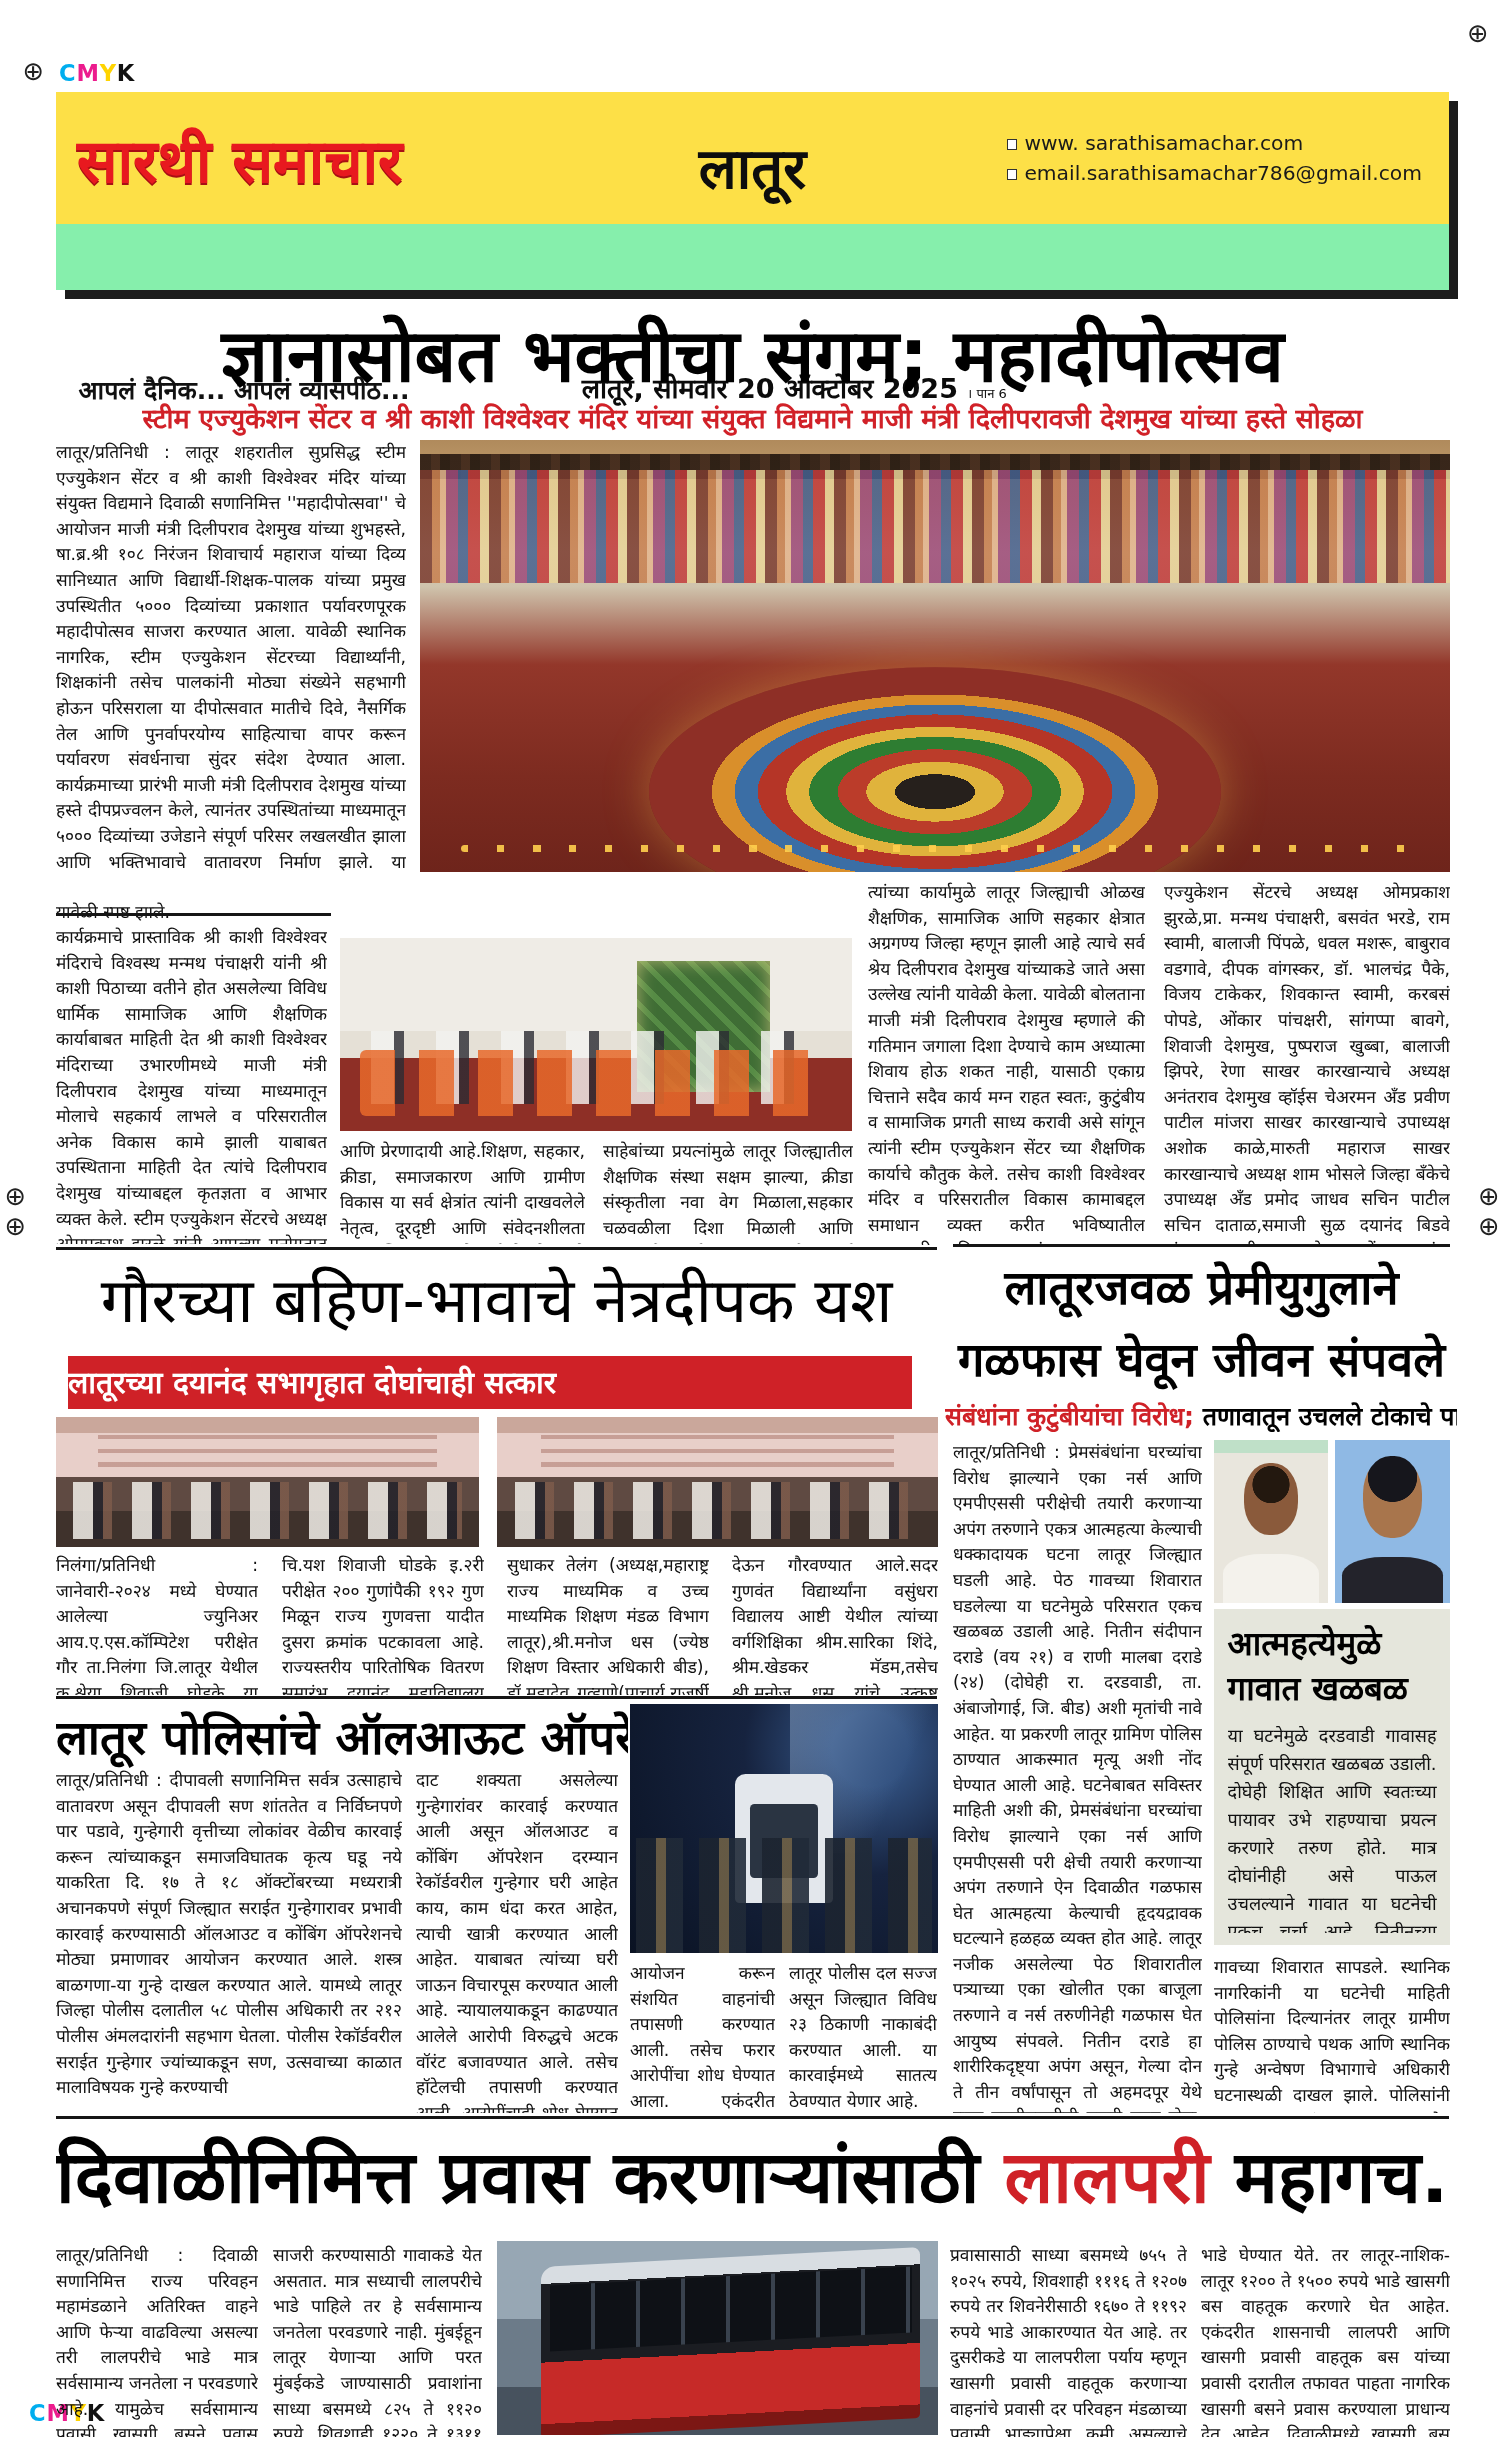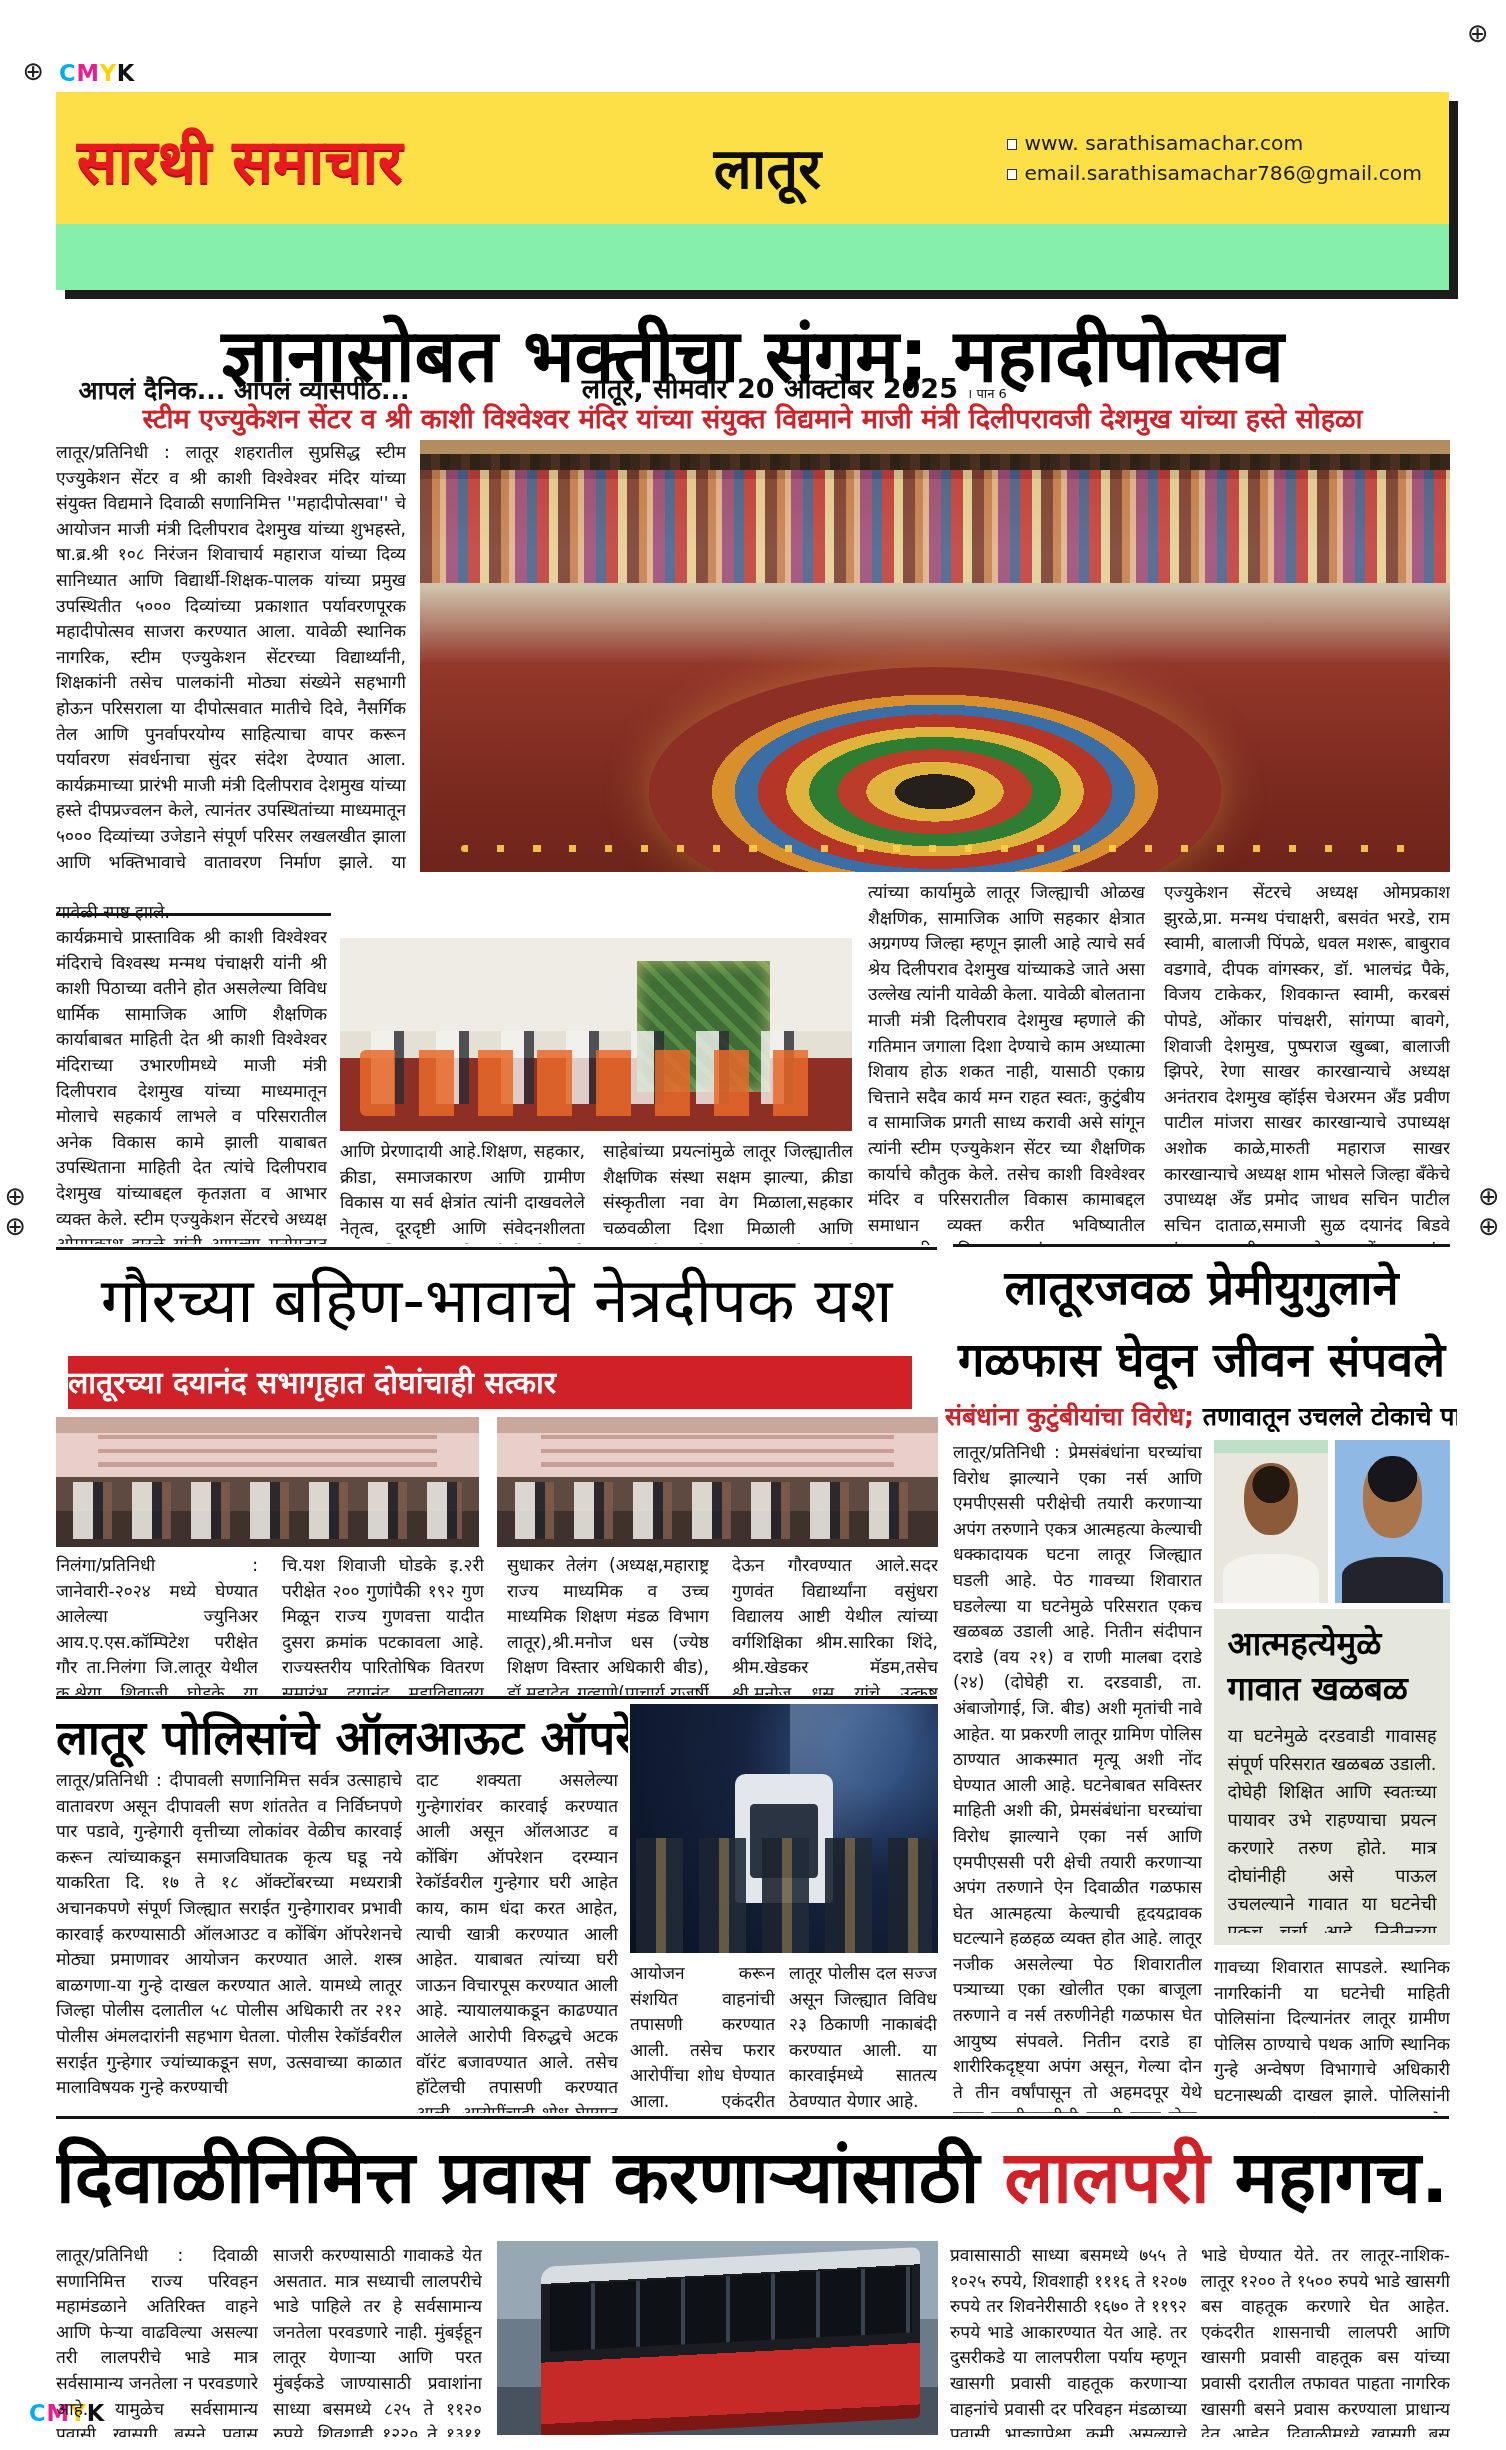--- a/index.html
+++ b/index.html
@@ -10,21 +10,21 @@
   .rule{background:#151515;height:3px;}
   .reg{font-size:25.6px;color:#222;line-height:1;}
   .cmyk span{font-size:22.6px;font-weight:bold;letter-spacing:0.8px;}
   .cmyk .c{color:#00aeef}.cmyk .m{color:#ec1c8d}.cmyk .y{color:#ffd400}.cmyk .k{color:#111}
   
   #masthead{left:56px;top:92px;width:1393px;height:198px;box-shadow:9px 9px 0 #1c1c1c;}
   #masthead-top{position:absolute;left:0;top:0;width:100%;height:132px;background:#fde047;}
   #masthead-band{position:absolute;left:0;top:132px;width:100%;height:66px;background:#86efac;}
   #paper-title{position:absolute;left:21px;top:25.6px;font-size:60px;font-weight:bold;color:#e8191f;
                white-space:nowrap;text-shadow:0 1.5px 0 #a80f14;}
-  #edition{position:absolute;left:50%;transform:translateX(-50%);top:36px;font-size:56px;font-weight:bold;color:#0d0d0d;margin-left:15px;}
+  #edition{position:absolute;left:50%;transform:translateX(-50%);top:36px;font-size:56px;font-weight:bold;color:#0d0d0d;}
   #contacts{position:absolute;right:27px;top:36px;font-size:20.3px;color:#1a1a1a;line-height:30px;}
   #contacts .bullet{display:inline-block;width:8.3px;height:8.3px;border:1.5px solid #333;margin-right:7.5px;vertical-align:middle;background:#fff;}
   #tagline{position:absolute;left:22.6px;top:148px;font-size:25px;font-weight:bold;color:#111;white-space:nowrap;}
   #dateline-wrap{position:absolute;left:53%;transform:translateX(-50%);top:145px;font-size:27px;font-weight:bold;color:#0b0b0b;white-space:nowrap;}
   #page-no{font-size:13px;font-weight:normal;}
   
   #lead-headline{left:56px;top:303px;width:1393px;height:89px;font-size:73px;font-weight:bold;color:#000000;
                  text-align:center;white-space:nowrap;overflow:hidden;}
   #lead-subhead{left:56px;top:399px;width:1393px;font-size:27px;font-weight:bold;color:#d12128;text-align:center;white-space:nowrap;overflow:hidden;}
   

